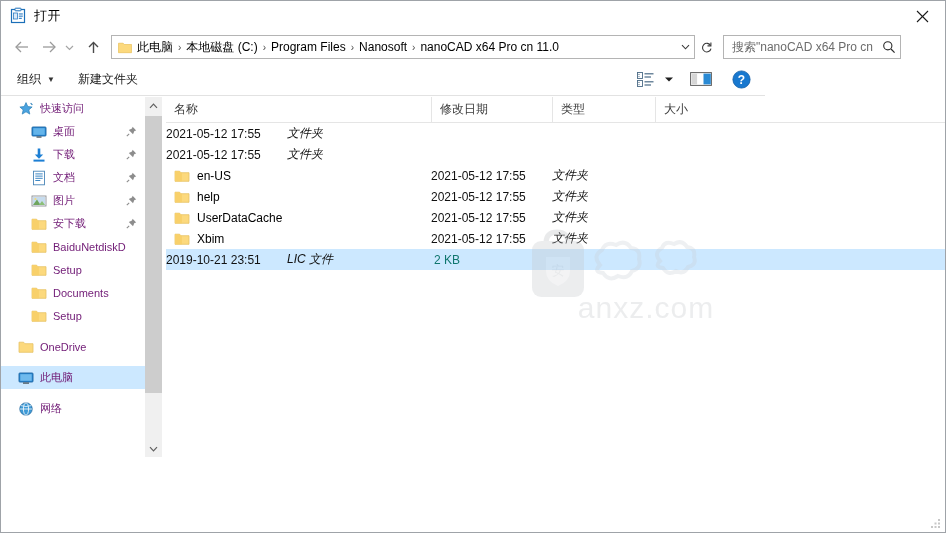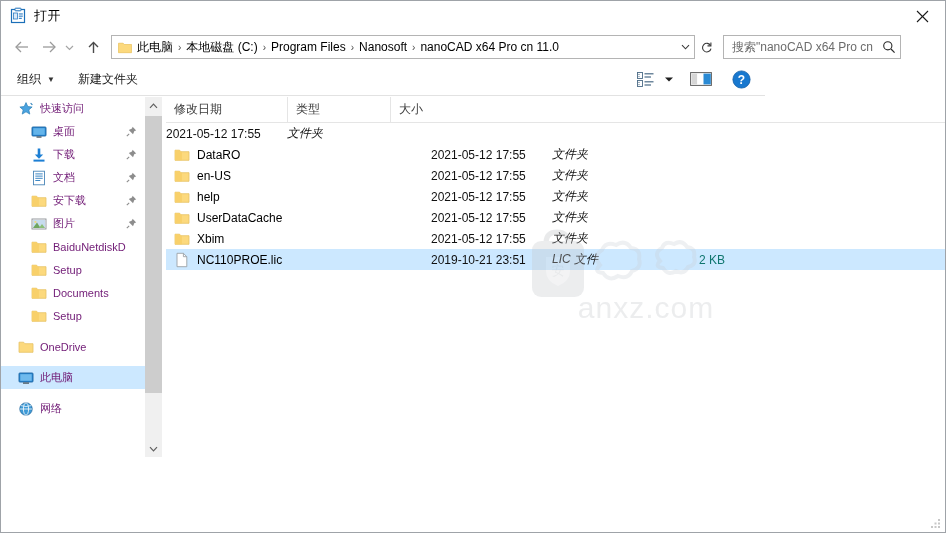--- a/index.html
+++ b/index.html
@@ -438,49 +438,49 @@
         </span>
         <span class="nav-label">文档</span>
         <span class="pin"><svg width="11" height="11" viewBox="0 0 11 11">
             <path d="M6.6 0.8 L10.2 4.4 L8.4 5 L7 8.2 L2.8 4 L6 2.6 z" fill="#8d8d8d"></path>
             <line x1="3.2" y1="7.8" x2="0.8" y2="10.2" stroke="#8d8d8d" stroke-width="1.1"></line>
           </svg></span>
       </div>
       <div class="nav-row lvl1">
         <span class="nav-ico">
           <svg width="16" height="16" viewBox="0 0 16 16">
+            <rect x="1" y="3" width="14" height="10" fill="#ffffff" stroke="#8a8f94" stroke-width="0.9"></rect>
+            <rect x="2" y="4" width="12" height="8" fill="#c7dcee"></rect>
+            <path d="M2 12 L6 6.5 L9.5 12 z" fill="#6fa55f"></path>
+            <path d="M8 12 L11 8 L14 12 z" fill="#8cbf78"></path>
+            <circle cx="4.4" cy="6" r="1.1" fill="#f2d97a"></circle>
+          </svg>
+        </span>
+        <span class="nav-label">图片</span>
+        <span class="pin"><svg width="11" height="11" viewBox="0 0 11 11">
+            <path d="M6.6 0.8 L10.2 4.4 L8.4 5 L7 8.2 L2.8 4 L6 2.6 z" fill="#8d8d8d"></path>
+            <line x1="3.2" y1="7.8" x2="0.8" y2="10.2" stroke="#8d8d8d" stroke-width="1.1"></line>
+          </svg></span>
+      </div>
+      <div class="nav-row lvl1">
+        <span class="nav-ico">
+          <svg width="16" height="16" viewBox="0 0 16 16">
             <path d="M1 3.2 h4.6 l1.3 1.5 h8.1 v8.6 h-14 z" fill="#fcd97d" stroke="#e6c166" stroke-width="0.8"></path>
             <path d="M1 3.2 h4.6 l1.3 1.5 h1 v8.6 h-6.9 z" fill="#f8d06a"></path>
           </svg>
         </span>
         <span class="nav-label">安下载</span>
         <span class="pin"><svg width="11" height="11" viewBox="0 0 11 11">
             <path d="M6.6 0.8 L10.2 4.4 L8.4 5 L7 8.2 L2.8 4 L6 2.6 z" fill="#8d8d8d"></path>
             <line x1="3.2" y1="7.8" x2="0.8" y2="10.2" stroke="#8d8d8d" stroke-width="1.1"></line>
           </svg></span>
       </div>
       <div class="nav-row lvl1">
         <span class="nav-ico">
           <svg width="16" height="16" viewBox="0 0 16 16">
-            <rect x="1" y="3" width="14" height="10" fill="#ffffff" stroke="#8a8f94" stroke-width="0.9"></rect>
-            <rect x="2" y="4" width="12" height="8" fill="#c7dcee"></rect>
-            <path d="M2 12 L6 6.5 L9.5 12 z" fill="#6fa55f"></path>
-            <path d="M8 12 L11 8 L14 12 z" fill="#8cbf78"></path>
-            <circle cx="4.4" cy="6" r="1.1" fill="#f2d97a"></circle>
-          </svg>
-        </span>
-        <span class="nav-label">图片</span>
-        <span class="pin"><svg width="11" height="11" viewBox="0 0 11 11">
-            <path d="M6.6 0.8 L10.2 4.4 L8.4 5 L7 8.2 L2.8 4 L6 2.6 z" fill="#8d8d8d"></path>
-            <line x1="3.2" y1="7.8" x2="0.8" y2="10.2" stroke="#8d8d8d" stroke-width="1.1"></line>
-          </svg></span>
-      </div>
-      <div class="nav-row lvl1">
-        <span class="nav-ico">
-          <svg width="16" height="16" viewBox="0 0 16 16">
             <path d="M1 3.2 h4.6 l1.3 1.5 h8.1 v8.6 h-14 z" fill="#fcd97d" stroke="#e6c166" stroke-width="0.8"></path>
             <path d="M1 3.2 h4.6 l1.3 1.5 h1 v8.6 h-6.9 z" fill="#f8d06a"></path>
           </svg>
         </span>
         <span class="nav-label">BaiduNetdiskD</span>
       </div>
       <div class="nav-row lvl1">
         <span class="nav-ico">
           <svg width="16" height="16" viewBox="0 0 16 16">
             <path d="M1 3.2 h4.6 l1.3 1.5 h8.1 v8.6 h-14 z" fill="#fcd97d" stroke="#e6c166" stroke-width="0.8"></path>
@@ -552,47 +552,44 @@
       <svg width="9" height="6" viewBox="0 0 9 6">
           <path d="M1 1.2 L4.5 4.8 L8 1.2" fill="none" stroke="#606060" stroke-width="1.2"></path>
         </svg>
     </div>
   </div>
 
   <div id="splitter"></div>
 
   <div id="filepane">
     <div id="colheader">
+      <div class="col" id="col-name">
+        <span>名称</span>
+        <span id="sort-caret">
+          
+        </span>
+      </div>
       <div class="col" id="col-date">
         <span>修改日期</span>
       </div>
       <div class="col" id="col-type">
         <span>类型</span>
       </div>
       <div class="col" id="col-size">
         <span>大小</span>
       </div>
     </div>
 
     <div id="filelist">
         <div class="file-row">
           <div class="cell c-date">2021-05-12 17:55</div>
           <div class="cell c-type">文件夹</div>
           <div class="cell c-size"></div>
         </div>
         <div class="file-row">
-          <div class="cell c-name">
-            <span class="file-ico">
-              <svg width="16" height="16" viewBox="0 0 16 16">
-                <path d="M1 3.2 h4.6 l1.3 1.5 h8.1 v8.6 h-14 z" fill="#fcd97d" stroke="#e6c166" stroke-width="0.8"></path>
-                <path d="M1 3.2 h4.6 l1.3 1.5 h1 v8.6 h-6.9 z" fill="#f8d06a"></path>
-              </svg>
-            </span>
-            <span>DataRO</span>
-          </div>
           <div class="cell c-date">2021-05-12 17:55</div>
           <div class="cell c-type">文件夹</div>
           <div class="cell c-size"></div>
         </div>
         <div class="file-row">
           <div class="cell c-name">
             <span class="file-ico">
               <svg width="16" height="16" viewBox="0 0 16 16">
                 <path d="M1 3.2 h4.6 l1.3 1.5 h8.1 v8.6 h-14 z" fill="#fcd97d" stroke="#e6c166" stroke-width="0.8"></path>
                 <path d="M1 3.2 h4.6 l1.3 1.5 h1 v8.6 h-6.9 z" fill="#f8d06a"></path>
@@ -640,29 +637,20 @@
                 <path d="M1 3.2 h4.6 l1.3 1.5 h1 v8.6 h-6.9 z" fill="#f8d06a"></path>
               </svg>
             </span>
             <span>Xbim</span>
           </div>
           <div class="cell c-date">2021-05-12 17:55</div>
           <div class="cell c-type">文件夹</div>
           <div class="cell c-size"></div>
         </div>
         <div class="file-row selected">
-          <div class="cell c-name">
-            <span class="file-ico">
-              <svg width="16" height="16" viewBox="0 0 16 16">
-                <path d="M3 1.3 h6.4 l3.4 3.4 v10 h-9.8 z" fill="#ffffff" stroke="#9aa0a6" stroke-width="0.9"></path>
-                <path d="M9.4 1.3 v3.4 h3.4" fill="none" stroke="#9aa0a6" stroke-width="0.9"></path>
-              </svg>
-            </span>
-            <span>NC110PROE.lic</span>
-          </div>
           <div class="cell c-date">2019-10-21 23:51</div>
           <div class="cell c-type">LIC 文件</div>
           <div class="cell c-size">2 KB</div>
         </div>
       </div>
 
     <div id="watermark">
       <svg width="230" height="110" viewBox="0 0 230 110">
         <g opacity="0.30">
           <path d="M18 28 q0 -11 11 -11 q11 0 11 11" fill="none" stroke="#b9bcc0" stroke-width="5"></path>

